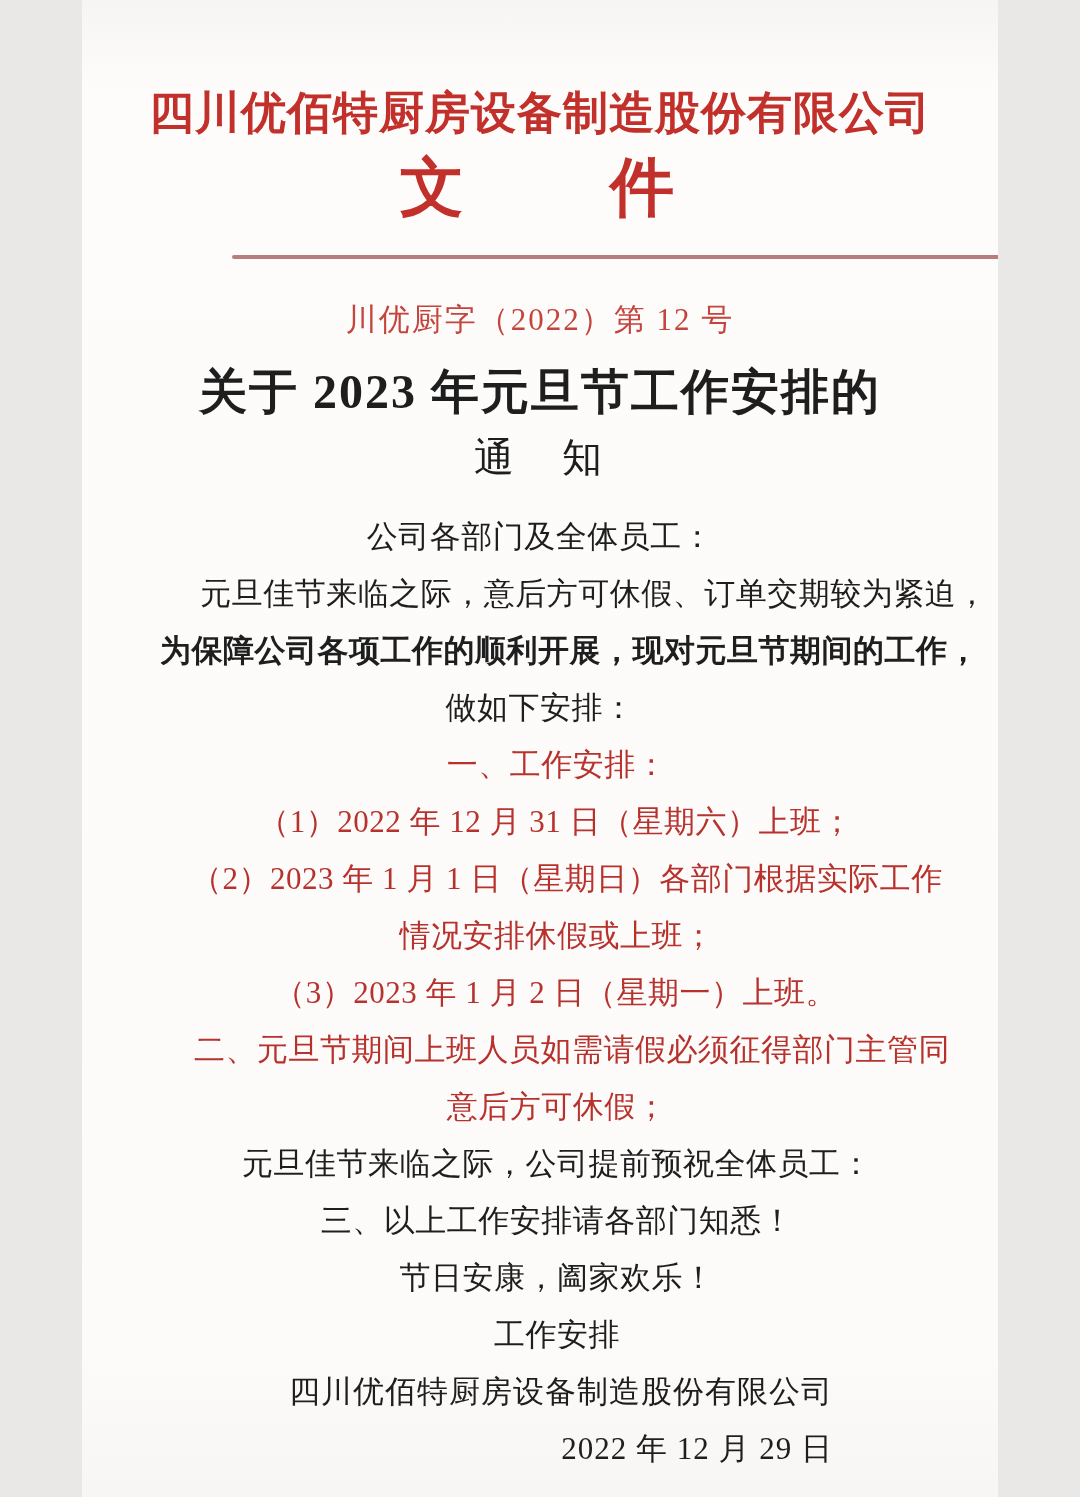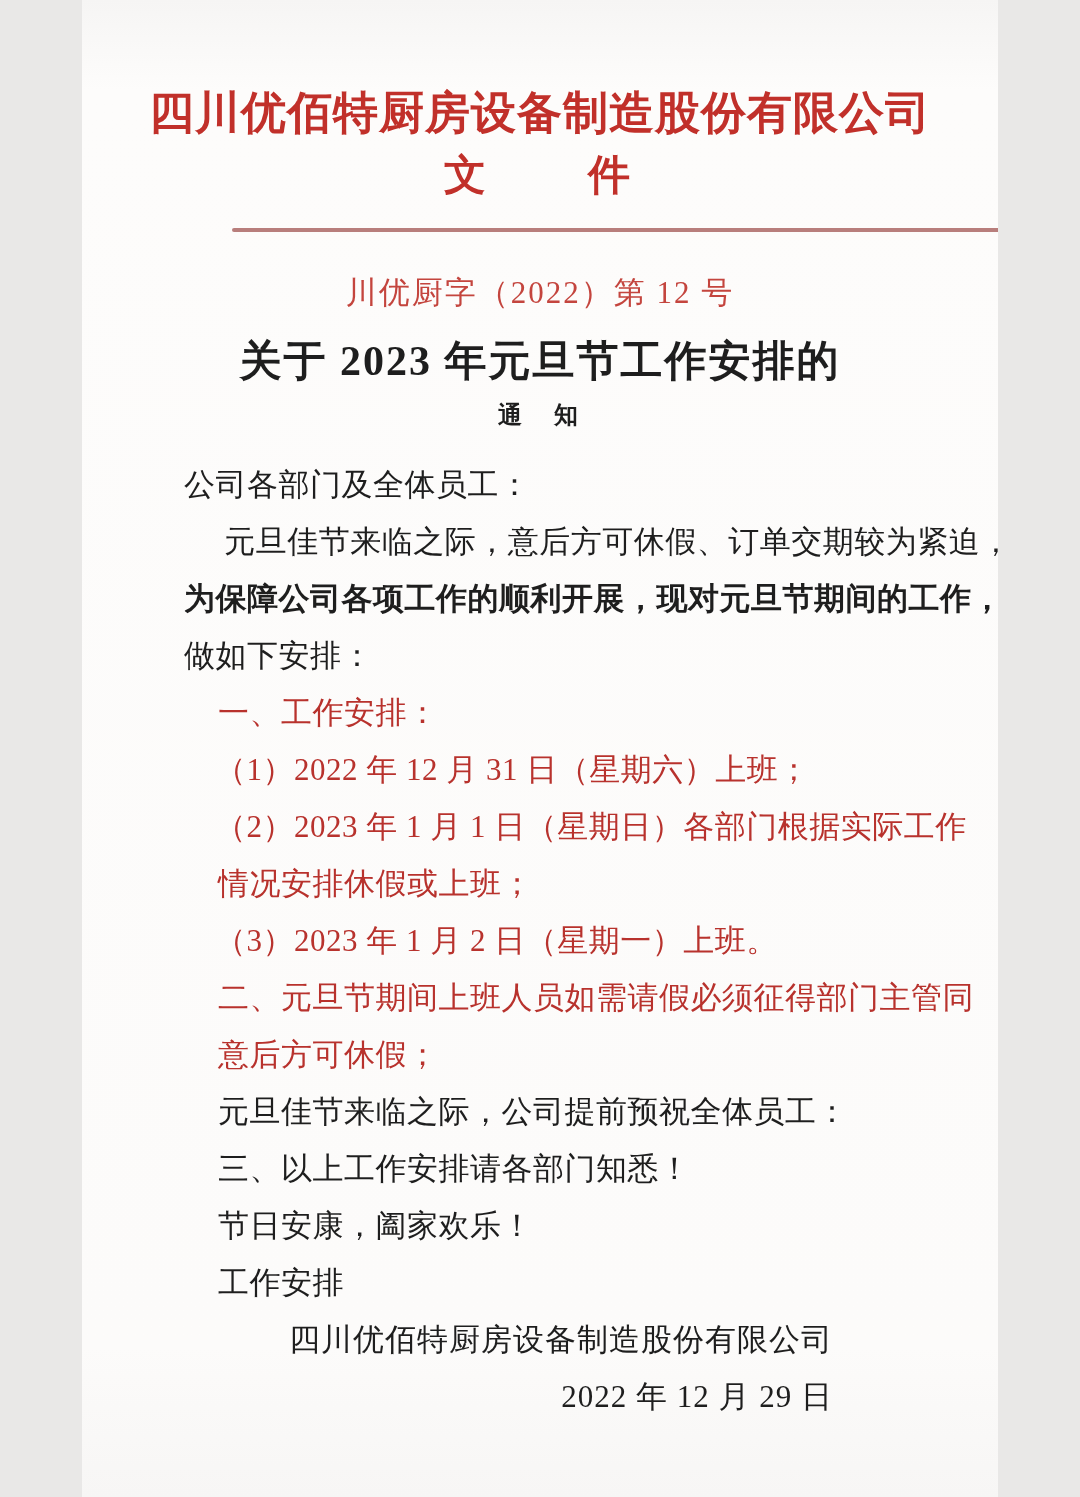--- a/index.html
+++ b/index.html
@@ -18,55 +18,56 @@
     padding-top:86px;
   }
   .center{text-align:center;}
   .company-header{
     font-size:45px;
     font-weight:bold;
     letter-spacing:1px;
     line-height:1.2;
   }
   .doc-word{
-    font-size:42px;
+    font-size:64px;
     font-weight:bold;
     margin-top:10px;
     letter-spacing:6px;
     line-height:1.2;
   }
   .red-rule{
     height:4px;
     width:778px;
     margin:28px 0 0 150px;
     border-radius:2px;
   }
   .doc-number{
     margin-top:40px;
     font-size:31px;
     letter-spacing:2px;
   }
   .doc-title{
     margin-top:22px;
-    font-size:42px;
+    font-size:48px;
     font-weight:bold;
     letter-spacing:2px;
     line-height:1.2;
   }
   .doc-title-2{
     margin-top:14px;
-    font-size:24px;
-    font-weight:bold;
+    font-size:40px;
+    font-weight:normal;
     letter-spacing:4px;
     line-height:1.2;
   }
   .body-block{
     margin-top:26px;
-    padding:0 102px;
+    padding:0 78px;
     font-size:31px;
+    text-align:center;
   }
   .body-line{
     line-height:57px;
     height:57px;
     white-space:nowrap;
     letter-spacing:0.5px;
   }
   .sig-block{
     padding:0 165px;
     font-size:31px;

